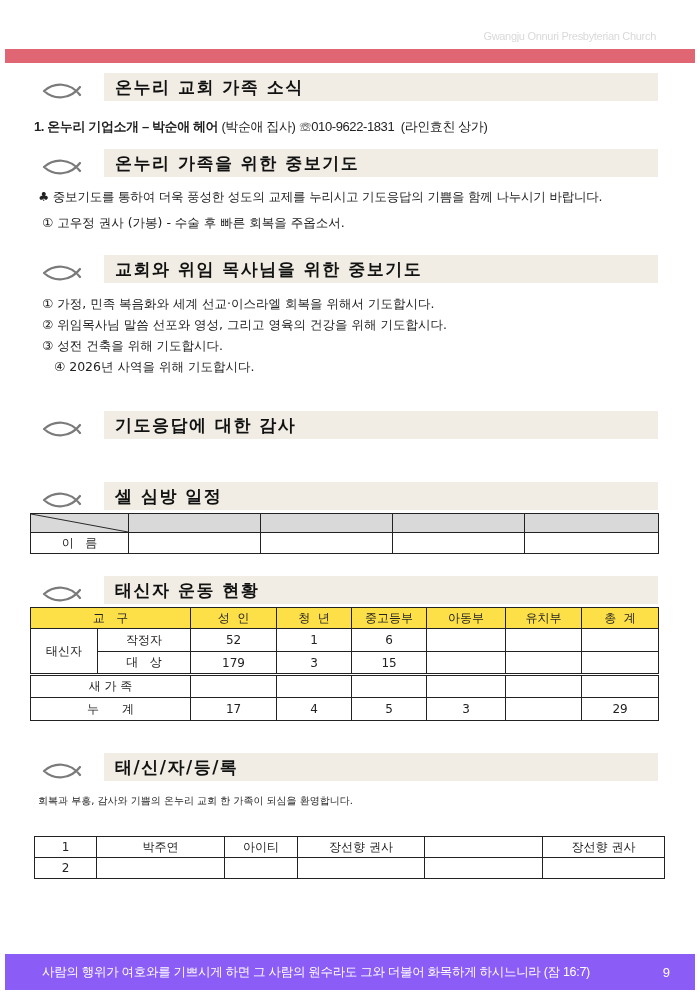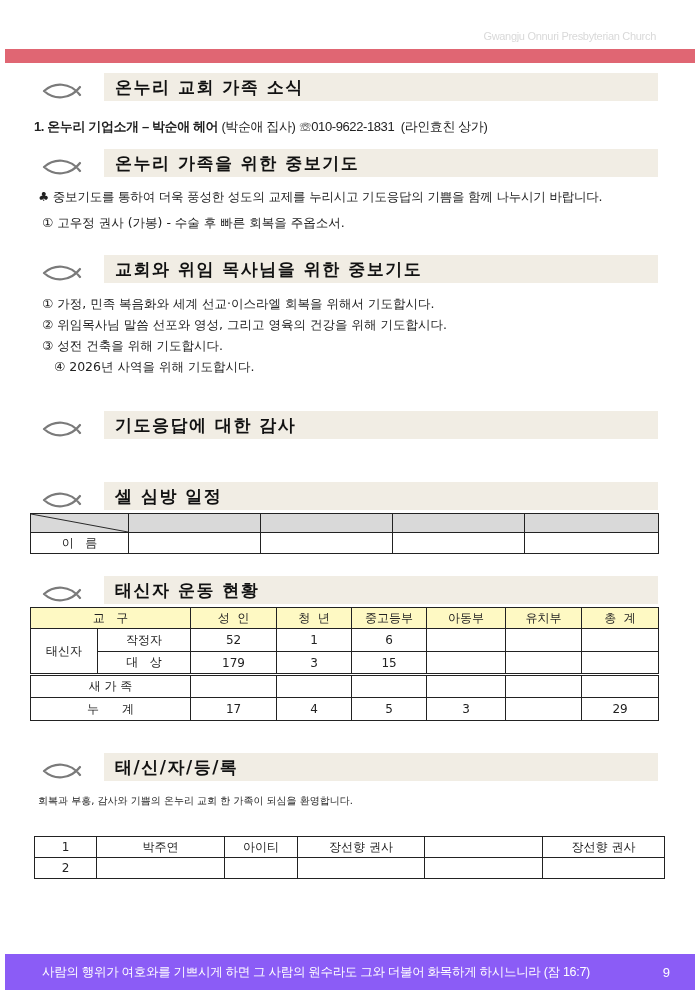--- a/index.html
+++ b/index.html
@@ -13,21 +13,21 @@
   .fish { width: 44px; height: 16px; margin-right: 19px; }
   .sect-title-box { position: absolute; left: 62px; top: 0; height: 28px; width: 554px; background: #f1ede4; display: flex; align-items: center; padding-left: 11px; }
   .sect-title { font-size: 17px; font-weight: bold; letter-spacing: 1.5px; color: #111; }
 
   .line { position: absolute; font-size: 12.5px; color: #222; white-space: nowrap; }
   .news-line { font-family: "Liberation Sans", sans-serif; font-size: 13px; letter-spacing: -0.4px; }
   .news-line .bold { font-weight: bold; }
 
   table { border-collapse: collapse; position: absolute; table-layout: fixed; border-radius: 8px; }
   td, th { border: 1px solid #222; font-size: 12px; text-align: center; font-weight: normal; color: #222; }
-  th { background: #fef9c3; }
+  th { background: #fde047; }
 
   .cell-table { left: 30px; top: 513px; width: 628px; }
   .cell-table tr.hdr td { height: 19px; background: #d9d9d9; }
   .cell-table tr.row td { height: 21px; }
   .diag { position: relative; overflow: hidden; }
   .diag svg { position: absolute; left: 0; top: 0; width: 100%; height: 100%; }
 
   .evang-table { left: 30px; top: 607px; width: 628px; }
   .evang-table th { height: 21px; }
   .evang-table td { height: 23px; }

